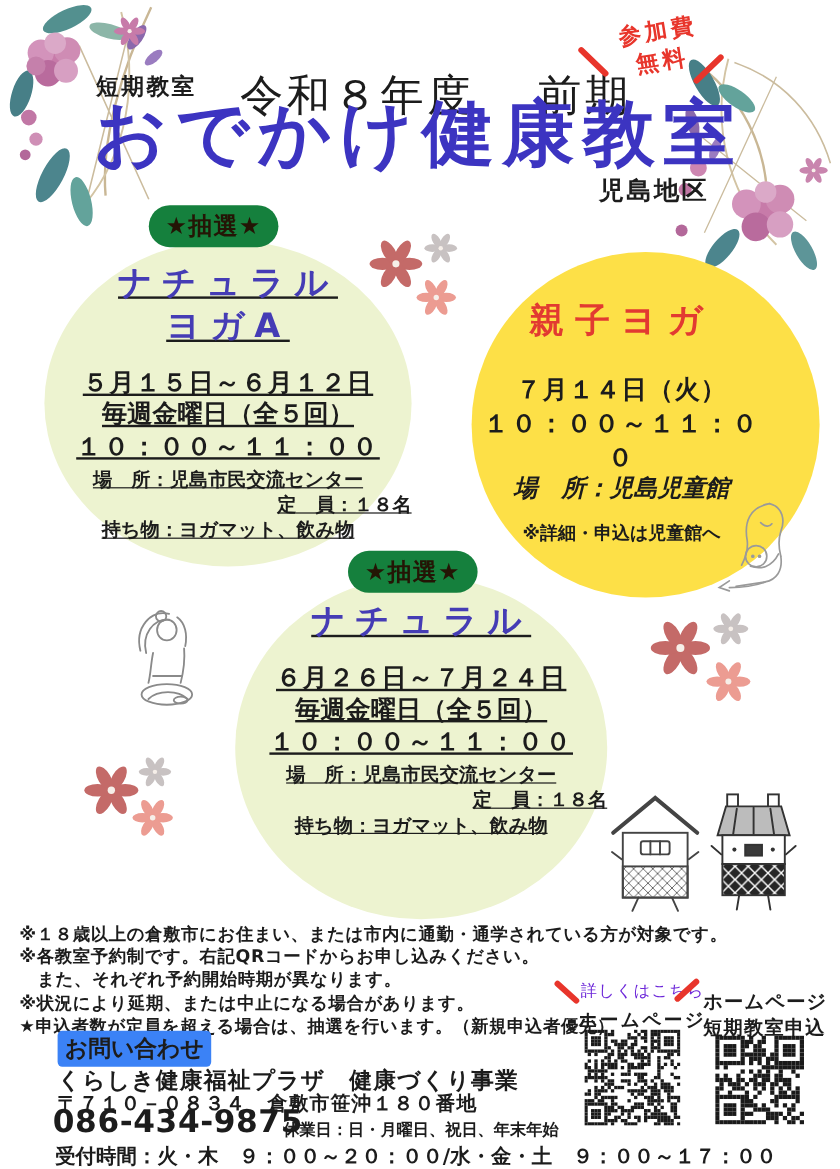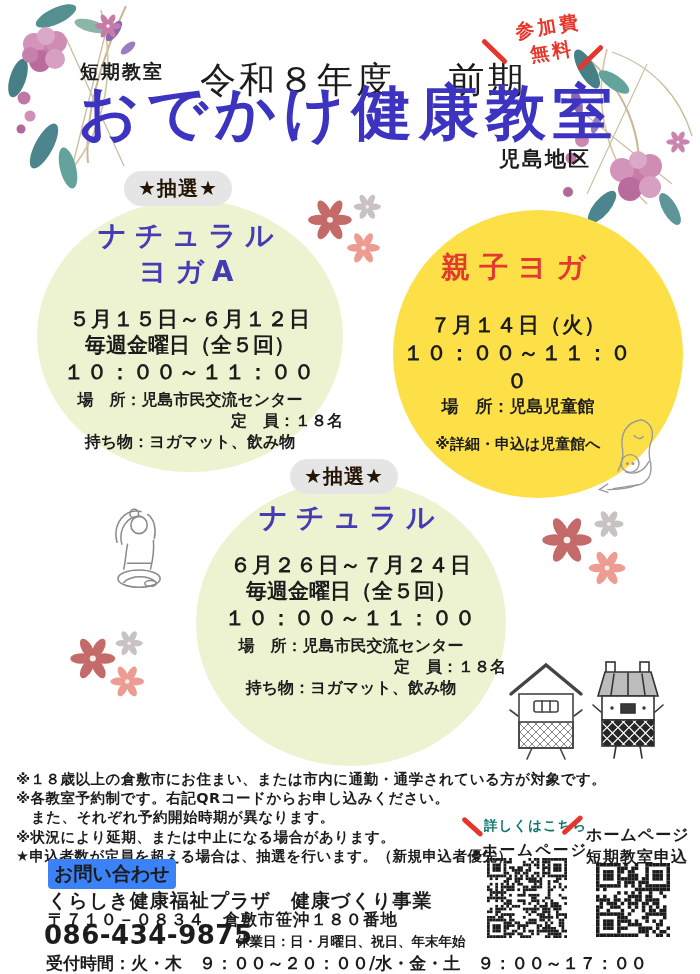--- a/index.html
+++ b/index.html
@@ -11,53 +11,53 @@
   .year-term{left:200px;top:56px;font-size:36px;font-weight:normal;letter-spacing:3px;}
   .main-title{left:78px;top:82px;font-size:60px;line-height:1.0;font-weight:bold;color:#3c34c1;letter-spacing:7px;white-space:nowrap;}
   .area-label{left:499px;top:145px;font-size:21px;font-weight:bold;letter-spacing:2px;}
   .fee-badge{left:506px;top:14px;width:88px;text-align:center;color:#e8352b;font-weight:bold;
              font-size:19px;line-height:1.3;letter-spacing:3px;transform:rotate(-9deg);}
   .slash{background:#e8352b;border-radius:3px;}
   .slash-l{left:492px;top:35px;width:5px;height:33px;transform:rotate(-46deg);}
   .slash-r{left:588px;top:41px;width:5px;height:33px;transform:rotate(46deg);}
   
   .circle{position:absolute;border-radius:50%;text-align:center;box-sizing:border-box;}
-  .circle-green{background:#edf3d0;}
+  .circle-green{background:#edf3d0;text-decoration:underline;}
   .circle-pink-bg{background:#fde047;}
   .circle-a{left:37px;top:200px;width:306px;height:272px;padding-top:18px;}
   .circle-p{left:393px;top:210px;width:290px;height:288px;padding-top:40px;padding-right:40px;}
   .circle-b{left:196px;top:480px;width:310px;height:286px;padding-top:20px;}
-  .badge{position:absolute;background:#e5e5e5;border-radius:18px;padding:4px 14px;font-size:20px;
+  .badge{position:absolute;background:#15803d;border-radius:18px;padding:4px 14px;font-size:20px;
          font-weight:bold;color:#241505;z-index:4;letter-spacing:1px;}
   .badge-a{left:124px;top:171px;}
   .badge-b{left:290px;top:459px;}
   .yoga-title{font-size:28px;line-height:36px;font-weight:bold;color:#453cb5;letter-spacing:8px;}
   .oyako-title{font-size:29px;line-height:34px;font-weight:bold;color:#e23a31;letter-spacing:9px;}
   .c-date{margin-top:16px;font-size:21px;line-height:26px;font-weight:bold;letter-spacing:1px;}
   .c-week{font-size:21px;line-height:26px;font-weight:bold;}
   .c-time{font-size:21px;line-height:28px;font-weight:bold;letter-spacing:2px;}
   .c-place{margin-top:3px;font-size:16px;line-height:21px;font-weight:bold;}
   .c-cap{font-size:16px;line-height:21px;font-weight:bold;text-align:right;}
   .c-bring{font-size:16px;line-height:21px;font-weight:bold;}
   .p-date{margin-top:28px;font-size:21px;line-height:27px;font-weight:bold;letter-spacing:1px;text-align:center;}
   .p-time{font-size:21px;line-height:28px;font-weight:bold;letter-spacing:2px;}
-  .p-place{font-size:17px;line-height:22px;font-weight:bold;}
+  .p-place{font-size:20px;line-height:22px;font-weight:bold;font-style:italic;}
   .p-note{margin-top:18px;font-size:15px;font-weight:bold;}
   
   .notes{left:16px;top:770px;font-size:14.5px;line-height:19.2px;font-weight:600;letter-spacing:0.5px;}
   
   .contact-heading{left:48px;top:859px;font-size:19px;font-weight:bold;background:#3b82f6;
                    padding:2px 6px;border-radius:4px;}
   .contact-org{left:48px;top:888px;font-size:19px;font-weight:bold;letter-spacing:1px;}
   .contact-address{left:48px;top:909px;font-size:16.5px;font-weight:bold;letter-spacing:1px;}
   .contact-phone{left:44px;top:920px;font-size:26px;font-weight:800;letter-spacing:0.5px;}
   .contact-closed{left:236px;top:933px;font-size:13.5px;font-weight:600;}
   .contact-hours{left:46px;top:952px;font-size:17px;font-weight:600;}
   
-  .ribbon-text{left:484px;top:817px;font-size:13.5px;font-weight:bold;color:#0f766e;letter-spacing:1px;}
+  .ribbon-text{left:484px;top:817px;font-size:13.5px;font-weight:normal;color:#6d28d9;letter-spacing:1px;}
   .ribbon-sl{left:470px;top:814px;width:4.5px;height:26px;transform:rotate(-48deg);}
   .ribbon-sr{left:570px;top:812px;width:4.5px;height:26px;transform:rotate(48deg);}
   .qr-left-label{left:482px;top:840px;font-size:15.5px;font-weight:600;letter-spacing:2px;}
   .qr-right-label{left:586px;top:824px;font-size:16px;line-height:22px;font-weight:600;letter-spacing:1px;}
   .qr{position:absolute;}
   .qr-left{left:487px;top:858px;}
   .qr-right{left:596px;top:863px;}
 </style>
 </head>
 <body>

